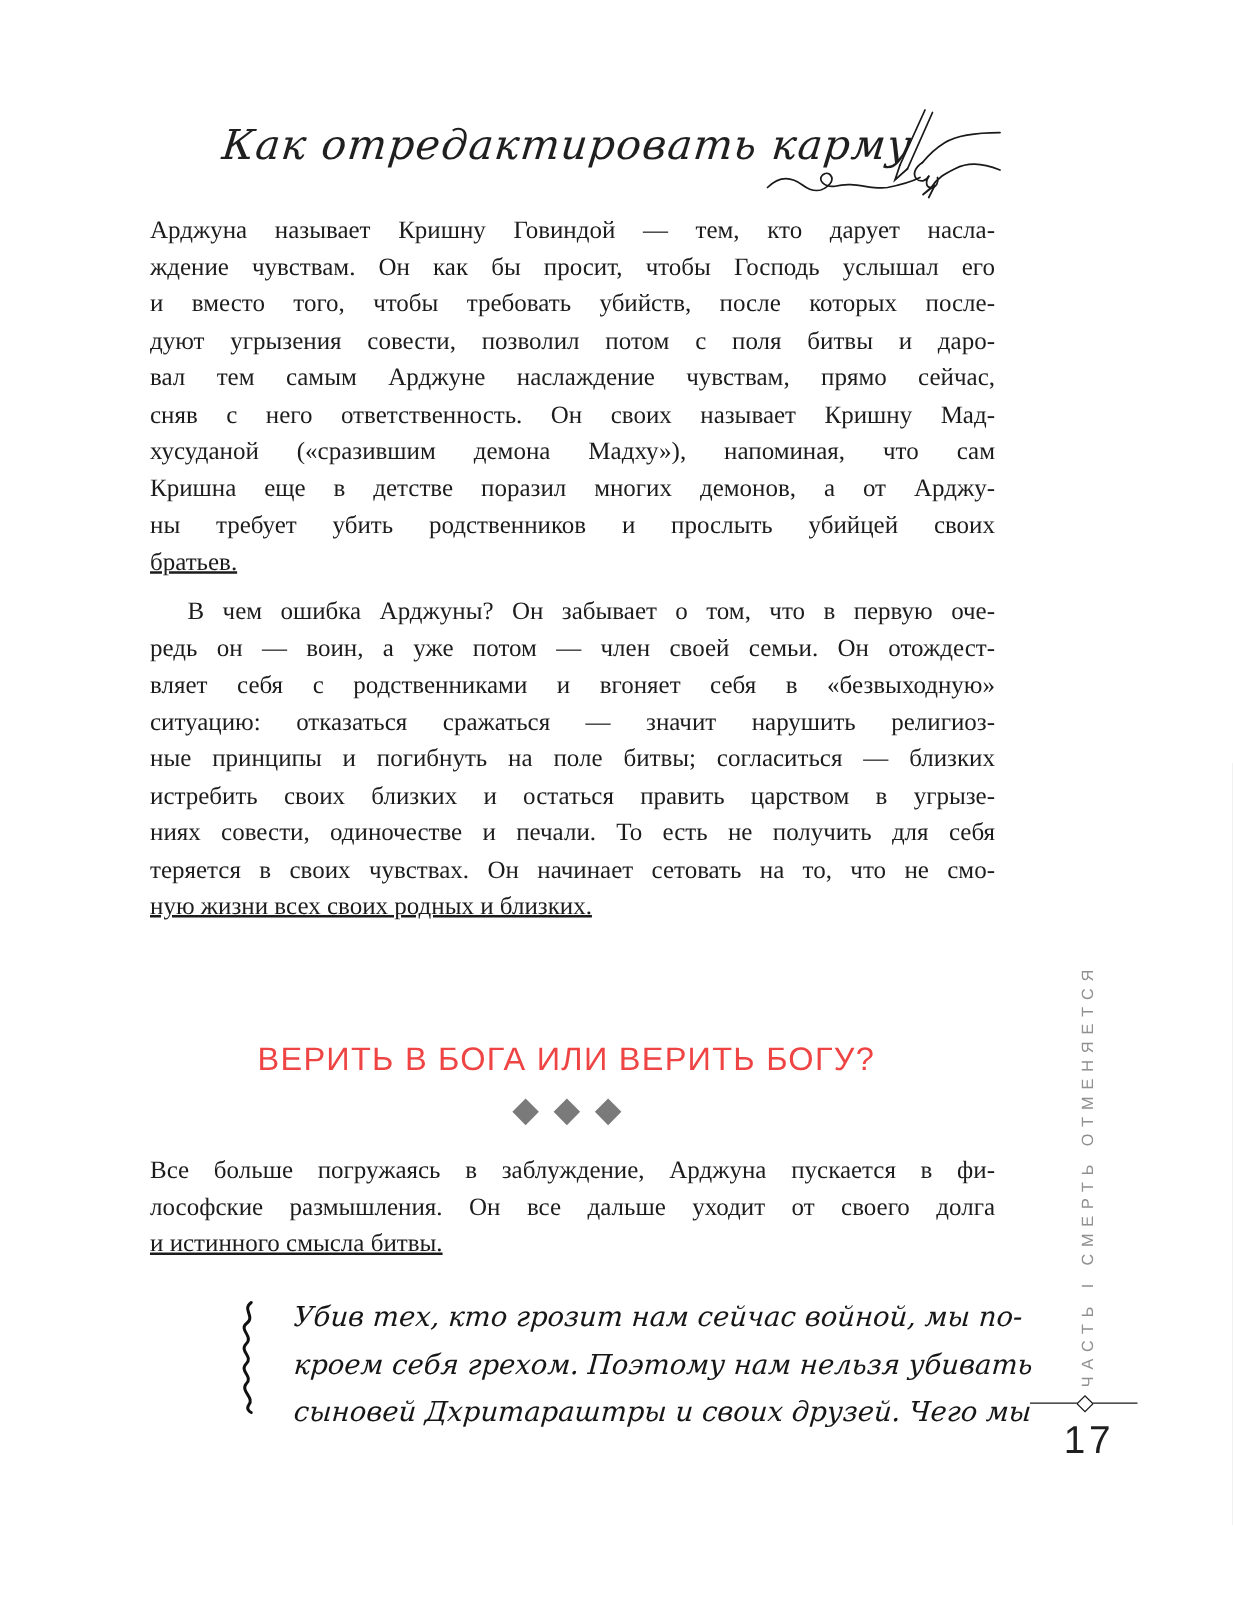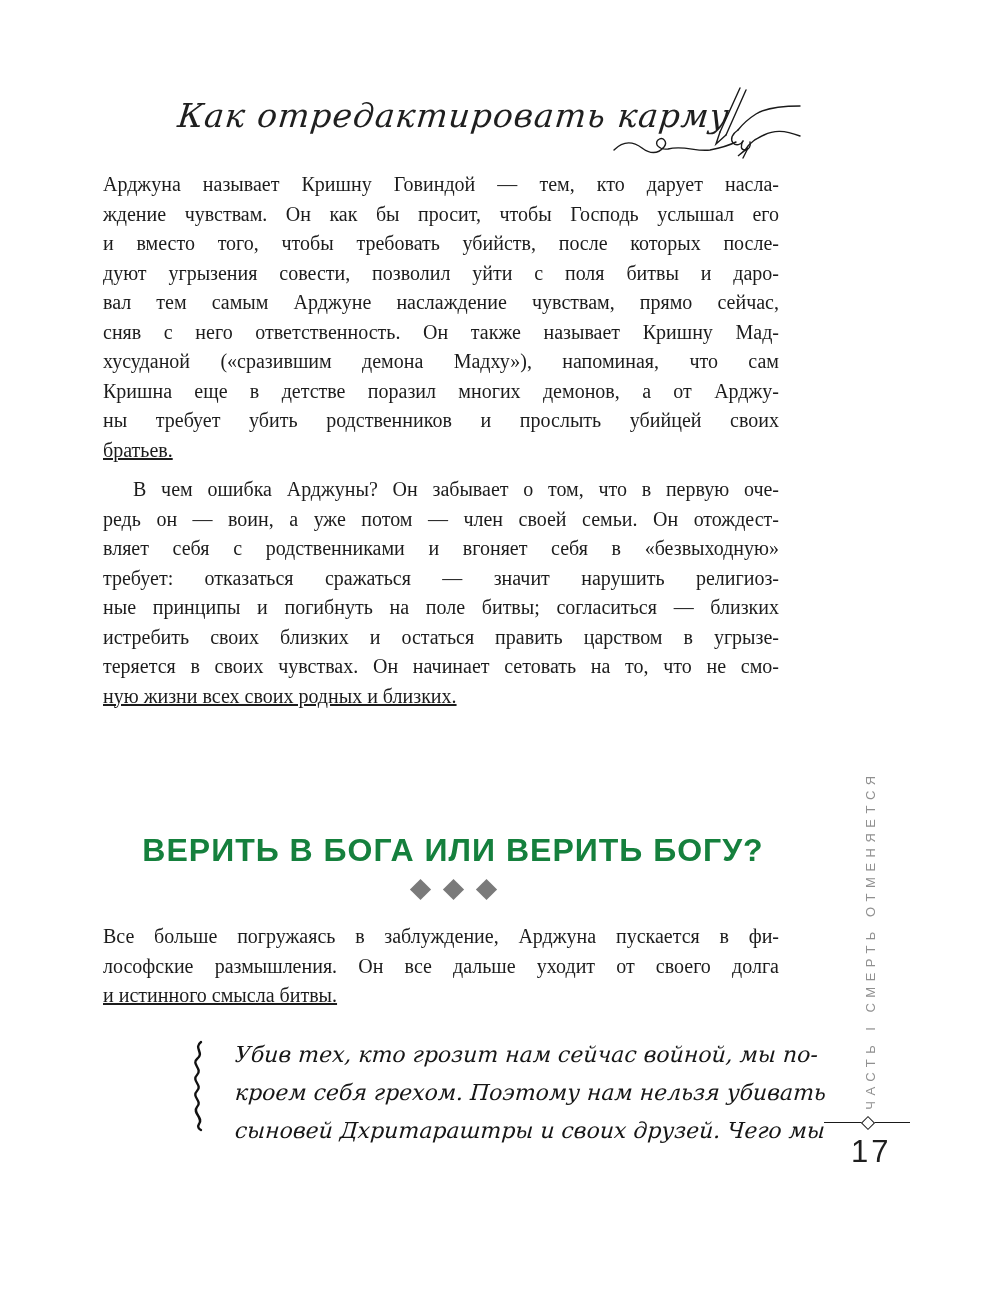--- a/index.html
+++ b/index.html
@@ -9,30 +9,30 @@
     font-family:"Liberation Serif", serif;color:#1c1c1c;
   }
   .script-title{
     position:absolute;left:178px;top:96px;
     font-family:"DejaVu Serif", serif;font-style:italic;
     font-size:33px;color:#1f1f1f;letter-spacing:1px;white-space:nowrap;
     transform:skewX(-6deg);
   }
   .hand-svg{position:absolute;left:612px;top:80px;}
   .para{
-    position:absolute;left:103px;width:676px;
+    position:absolute;left:120px;width:676px;
     font-size:20px;line-height:29.5px;
   }
   .line{text-align:justify;text-align-last:justify;white-space:normal;}
   .line.last{text-align-last:left;text-decoration:underline;}
   .line.indent{text-indent:30px;}
   .section-heading{
     position:absolute;left:115px;top:832px;width:676px;
-    font-family:"Liberation Sans", sans-serif;font-weight:bold;
-    font-size:32px;letter-spacing:1px;text-align:center;color:#15803d;
+    font-family:"Liberation Sans", sans-serif;font-weight:normal;
+    font-size:26px;letter-spacing:1px;text-align:center;color:#ef4444;
     white-space:nowrap;
   }
   .ornament-row{
     position:absolute;left:115px;top:882px;width:676px;
     text-align:center;line-height:0;
   }
   .diamond{
     display:inline-block;width:15px;height:15px;background:#7a7a7a;
     transform:rotate(45deg);margin:0 7px;
   }
@@ -80,36 +80,37 @@
       <path d="M126,50 C120,54 118,59 121,63 C124,66 129,65 131,61"></path>
       <path d="M131,61 C128,66 129,70 133,70 C137,70 139,66 138,62"></path>
       <path d="M188,56 C172,50 162,50 152,55 C144,59 138,62 133,70 L126,76 L136,68 L131,78"></path>
     </g>
   </svg>
 
   <div class="para" style="top:170px">
     <div class="line">Арджуна называет Кришну Говиндой — тем, кто дарует насла-</div>
     <div class="line">ждение чувствам. Он как бы просит, чтобы Господь услышал его</div>
     <div class="line">и вместо того, чтобы требовать убийств, после которых после-</div>
-    <div class="line">дуют угрызения совести, позволил уйти с поля битвы и даро-</div>
+    <div class="line">дуют угрызения совести, позволил потом с поля битвы и даро-</div>
     <div class="line">вал тем самым Арджуне наслаждение чувствам, прямо сейчас,</div>
-    <div class="line">сняв с него ответственность. Он также называет Кришну Мад-</div>
+    <div class="line">сняв с него ответственность. Он своих называет Кришну Мад-</div>
     <div class="line">хусуданой («сразившим демона Мадху»), напоминая, что сам</div>
     <div class="line">Кришна еще в детстве поразил многих демонов, а от Арджу-</div>
     <div class="line">ны требует убить родственников и прослыть убийцей своих</div>
     <div class="line last">братьев.</div>
   </div>
 
   <div class="para" style="top:475px">
     <div class="line indent">В чем ошибка Арджуны? Он забывает о том, что в первую оче-</div>
     <div class="line">редь он — воин, а уже потом — член своей семьи. Он отождест-</div>
     <div class="line">вляет себя с родственниками и вгоняет себя в «безвыходную»</div>
-    <div class="line">требует: отказаться сражаться — значит нарушить религиоз-</div>
+    <div class="line">ситуацию: отказаться сражаться — значит нарушить религиоз-</div>
     <div class="line">ные принципы и погибнуть на поле битвы; согласиться — близких</div>
     <div class="line">истребить своих близких и остаться править царством в угрызе-</div>
+    <div class="line">ниях совести, одиночестве и печали. То есть не получить для себя</div>
     <div class="line">теряется в своих чувствах. Он начинает сетовать на то, что не смо-</div>
     <div class="line last">ную жизни всех своих родных и близких.</div>
   </div>
 
   <div class="section-heading">ВЕРИТЬ В БОГА ИЛИ ВЕРИТЬ БОГУ?</div>
   <div class="ornament-row">
     <span class="diamond"></span>
     <span class="diamond"></span>
     <span class="diamond"></span>
   </div>

